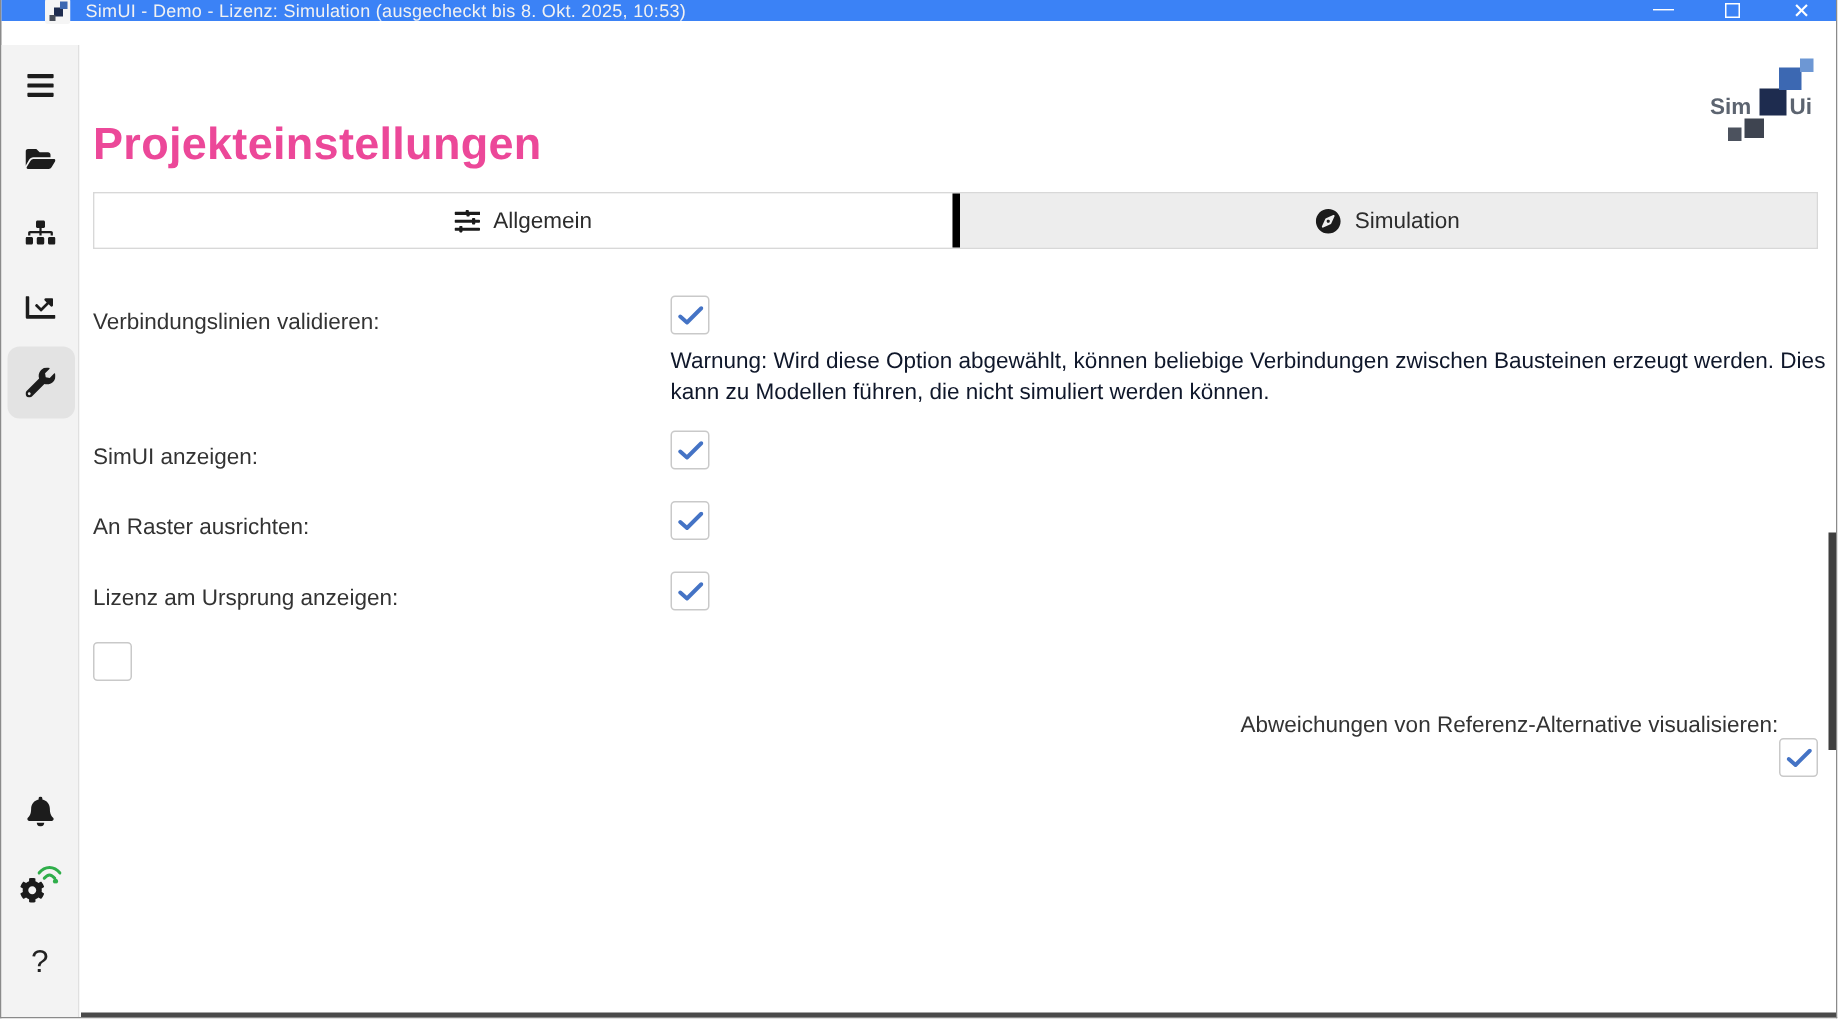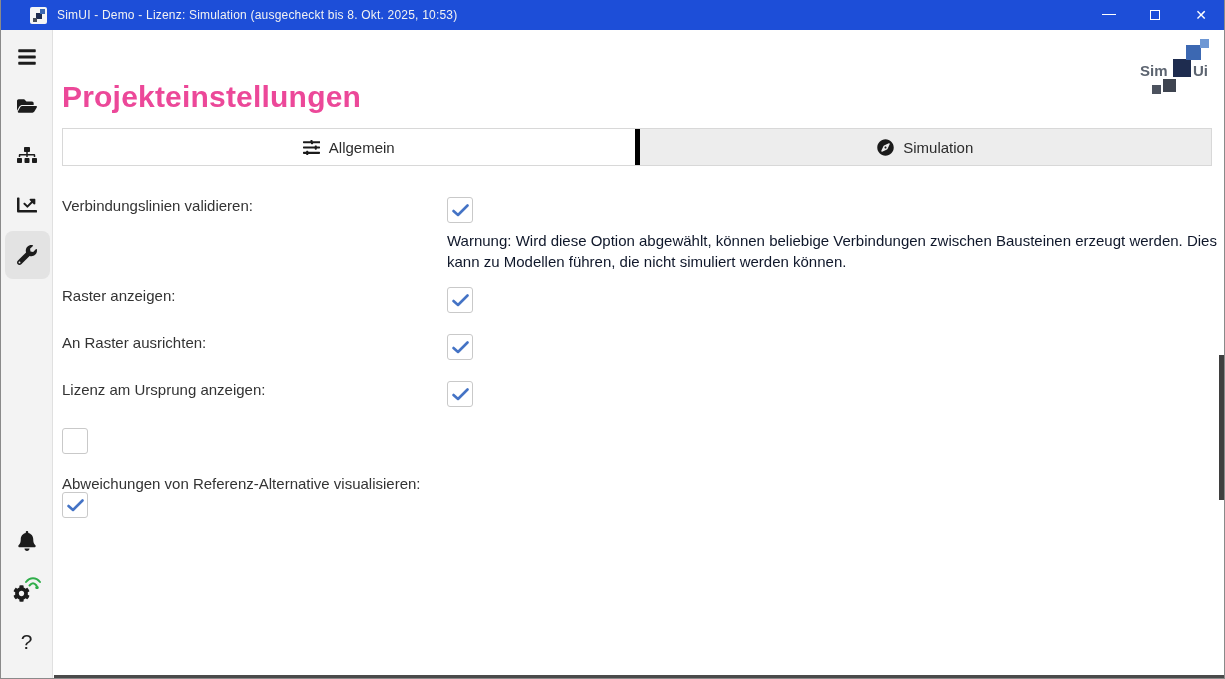--- a/index.html
+++ b/index.html
@@ -3,22 +3,22 @@
 <meta charset="utf-8">
 <style>
   * { box-sizing: border-box; margin: 0; padding: 0; }
   html,body { width:1225px; height:679px; overflow:hidden; }
   body { font-family:"Liberation Sans", sans-serif; background:#fff; }
 
   .window { position:relative; width:1225px; height:679px; background:#fff;
             border:1px solid #8a8a8a; border-top:none; }
 
   
-  .titlebar { position:absolute; top:0; left:0; right:0; height:30px;
-              background:#1d4ed8; display:flex; align-items:center; color:#f2f2f2; }
+  .titlebar { position:absolute; top:0; left:0; right:0; height:14px;
+              background:#3b82f6; display:flex; align-items:center; color:#f2f2f2; }
   .app-icon { margin-left:29px; width:17px; height:17px; flex:0 0 auto; }
   .titlebar-title { margin-left:10px; font-size:12px; letter-spacing:.2px; white-space:nowrap; }
   .win-controls { margin-left:auto; display:flex; height:30px; }
   .win-btn { width:46px; height:30px; display:flex; align-items:center; justify-content:center;
              color:#fff; font-size:13px; cursor:default; }
   .min-glyph { position:relative; top:-2px; font-size:14px; }
   .max-box { width:10px; height:10px; border:1px solid #fff; }
   .close-glyph { font-size:14px; }
 
   
@@ -54,21 +54,21 @@
   .tabbar { position:absolute; left:9px; right:12px; top:98px; height:38px; display:flex;
             border:1px solid #d8d8d8; background:#ededed; }
   .tab { flex:1 1 0; display:flex; align-items:center; justify-content:center; gap:9px;
          font-size:15px; color:#2c2c2c; background:#ededed; cursor:default; }
   .tab + .tab { border-left:5px solid #000000; }
   .tab.active { background:#ffffff; }
   .tab-icon svg { width:17px; height:17px; fill:#1b1b1b; display:block; }
 
   
   .rows { position:absolute; left:9px; top:167px; right:12px; }
-  .row { position:absolute; left:0; right:0; height:26px; display:flex; align-items:flex-start; }
+  .row { position:absolute; left:0; right:0; height:26px; display:flex; align-items:flex-end; }
   .row-0 { top:0; } .row-1 { top:90px; } .row-2 { top:137px; }
   .row-3 { top:184px; } .row-4 { top:231px; } .row-5 { top:278px;flex-direction:column; }
   .row-label { width:385px; font-size:15px; color:#333333; flex:0 0 auto; }
   .checkbox { width:26px; height:26px; background:#fff; border:1px solid #c9c9c9; border-radius:3px;
               display:flex; align-items:center; justify-content:center; flex:0 0 auto; cursor:default; }
   .checkbox svg { width:17px; height:13px; display:none; }
   .checkbox.checked svg { display:block; }
   .note { position:absolute; left:385px; top:33px; width:775px; font-size:15px; 
           color:#0f172a; line-height:1.42; }
 
@@ -202,21 +202,21 @@
             <svg viewBox="0 0 17 13">
                 <path d="M1.5 7l4.5 4L15.5 1.5" fill="none" stroke="#4473c5" stroke-width="2.6" stroke-linecap="round" stroke-linejoin="round"></path>
               </svg>
           </div>
         </div>
         <div class="rows-note-anchor" style="position:relative;">
           <div class="note">Warnung: Wird diese Option abgewählt, können beliebige Verbindungen zwischen Bausteinen erzeugt werden. Dies kann zu Modellen führen, die nicht simuliert werden können.</div>
         </div>
 
         <div class="row row-1">
-          <span class="row-label">Raster anzeigen:</span>
+          <span class="row-label">SimUI anzeigen:</span>
           <div class="checkbox checked">
             <svg viewBox="0 0 17 13">
                 <path d="M1.5 7l4.5 4L15.5 1.5" fill="none" stroke="#4473c5" stroke-width="2.6" stroke-linecap="round" stroke-linejoin="round"></path>
               </svg>
           </div>
         </div>
 
         <div class="row row-2">
           <span class="row-label">An Raster ausrichten:</span>
           <div class="checkbox checked">

